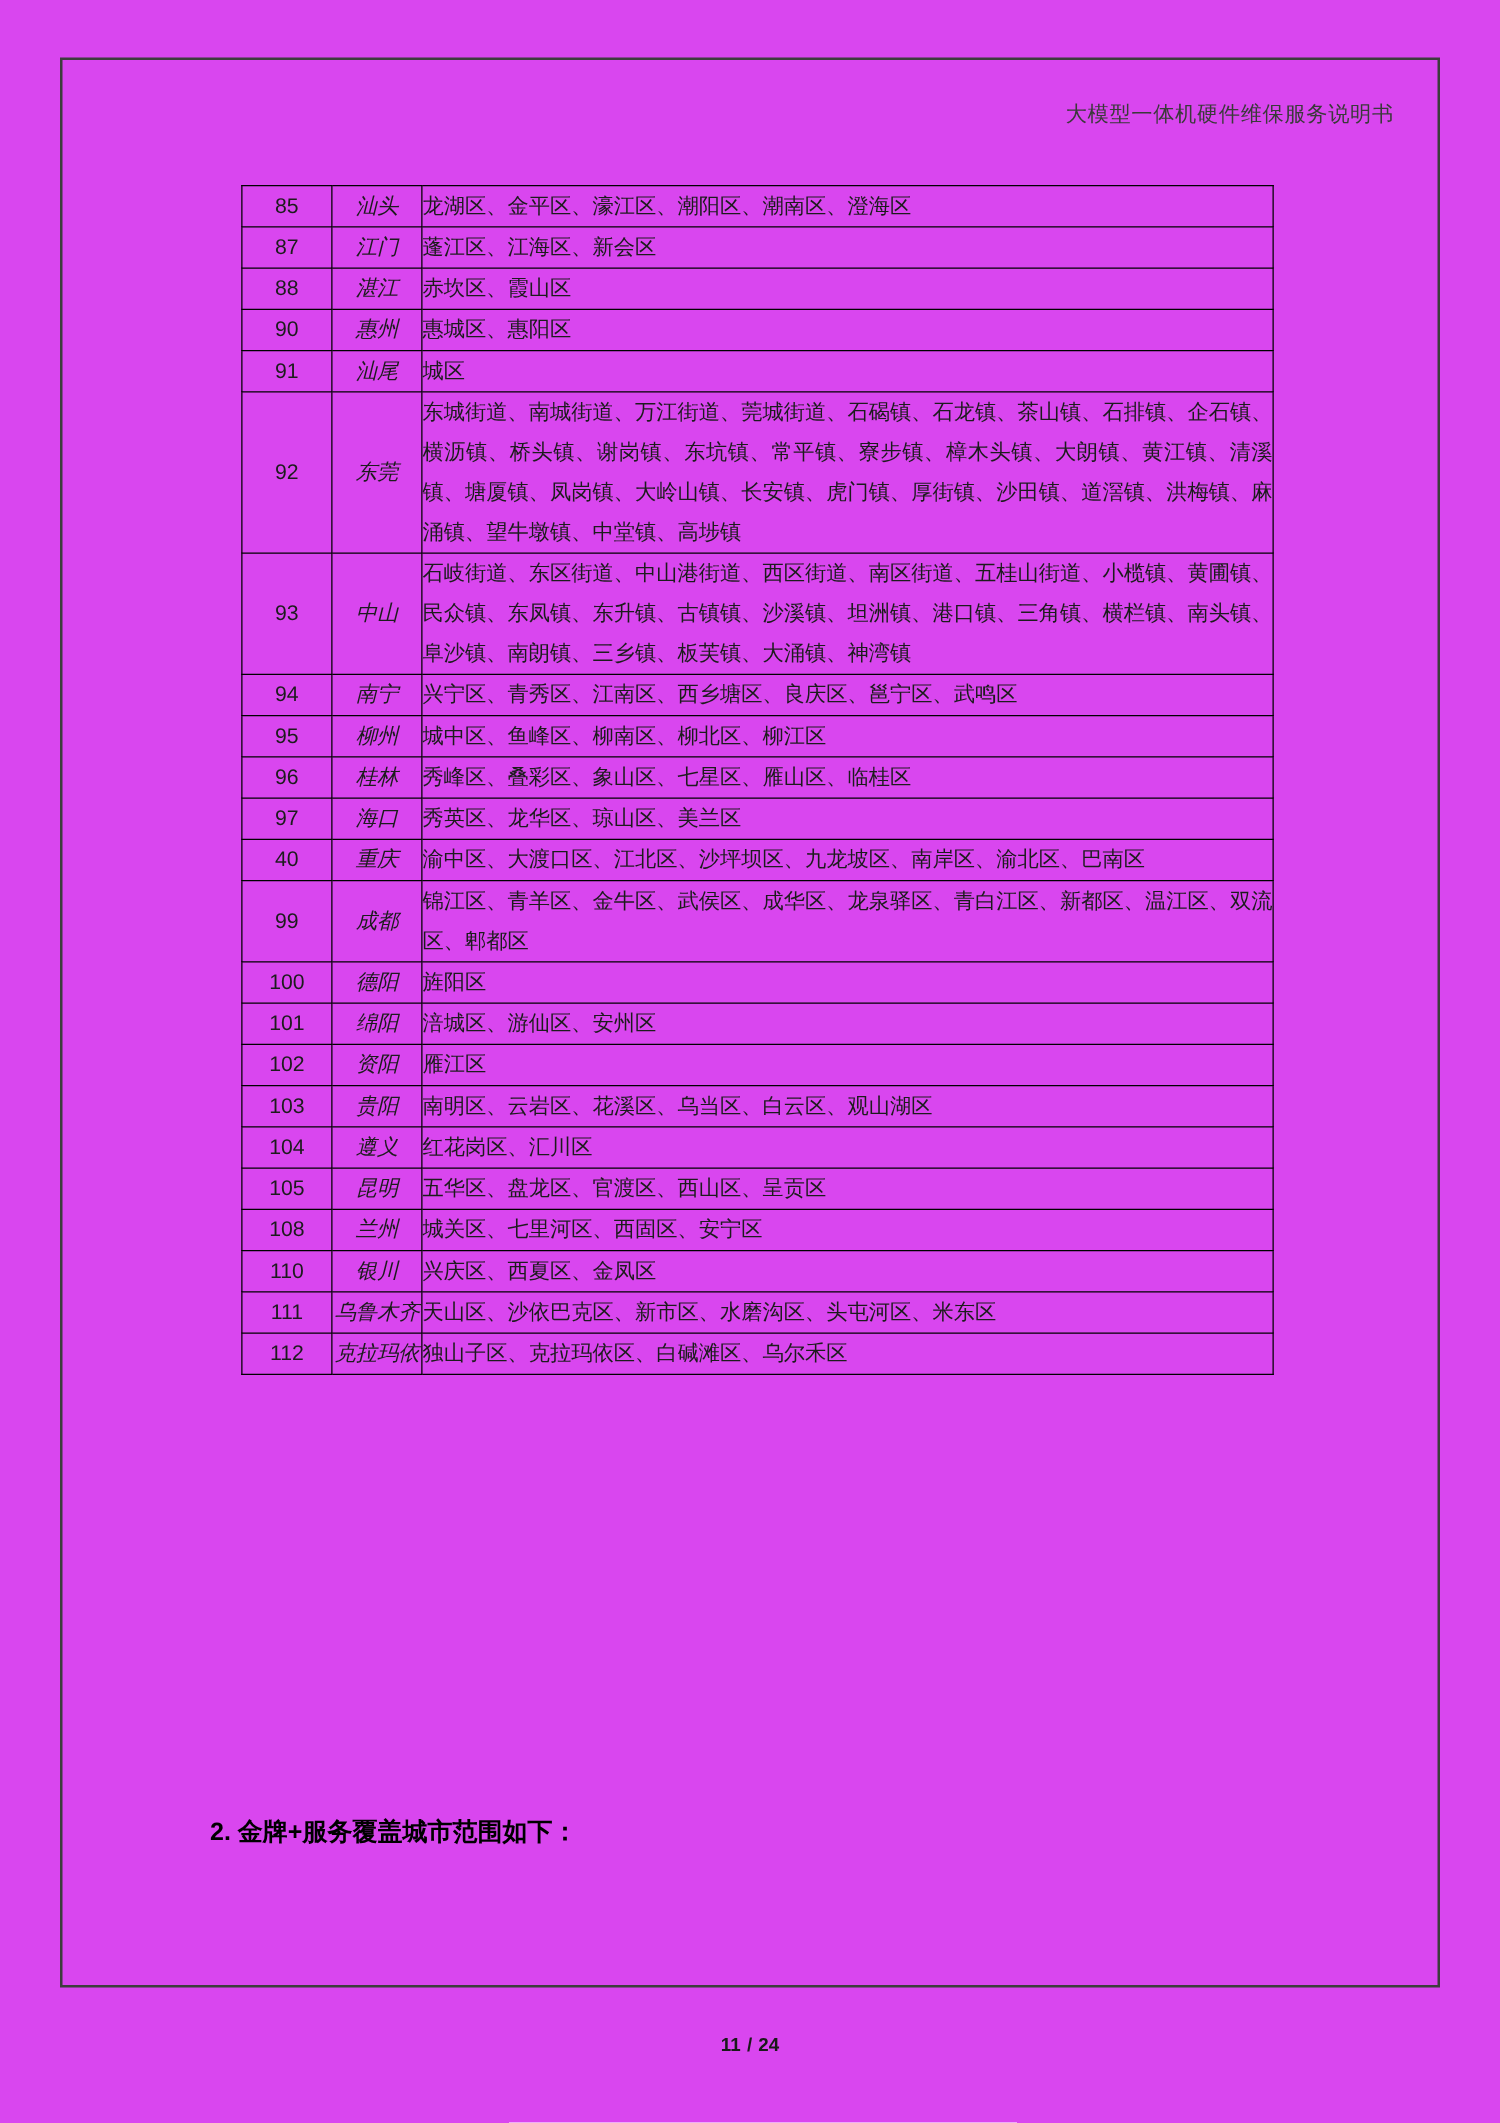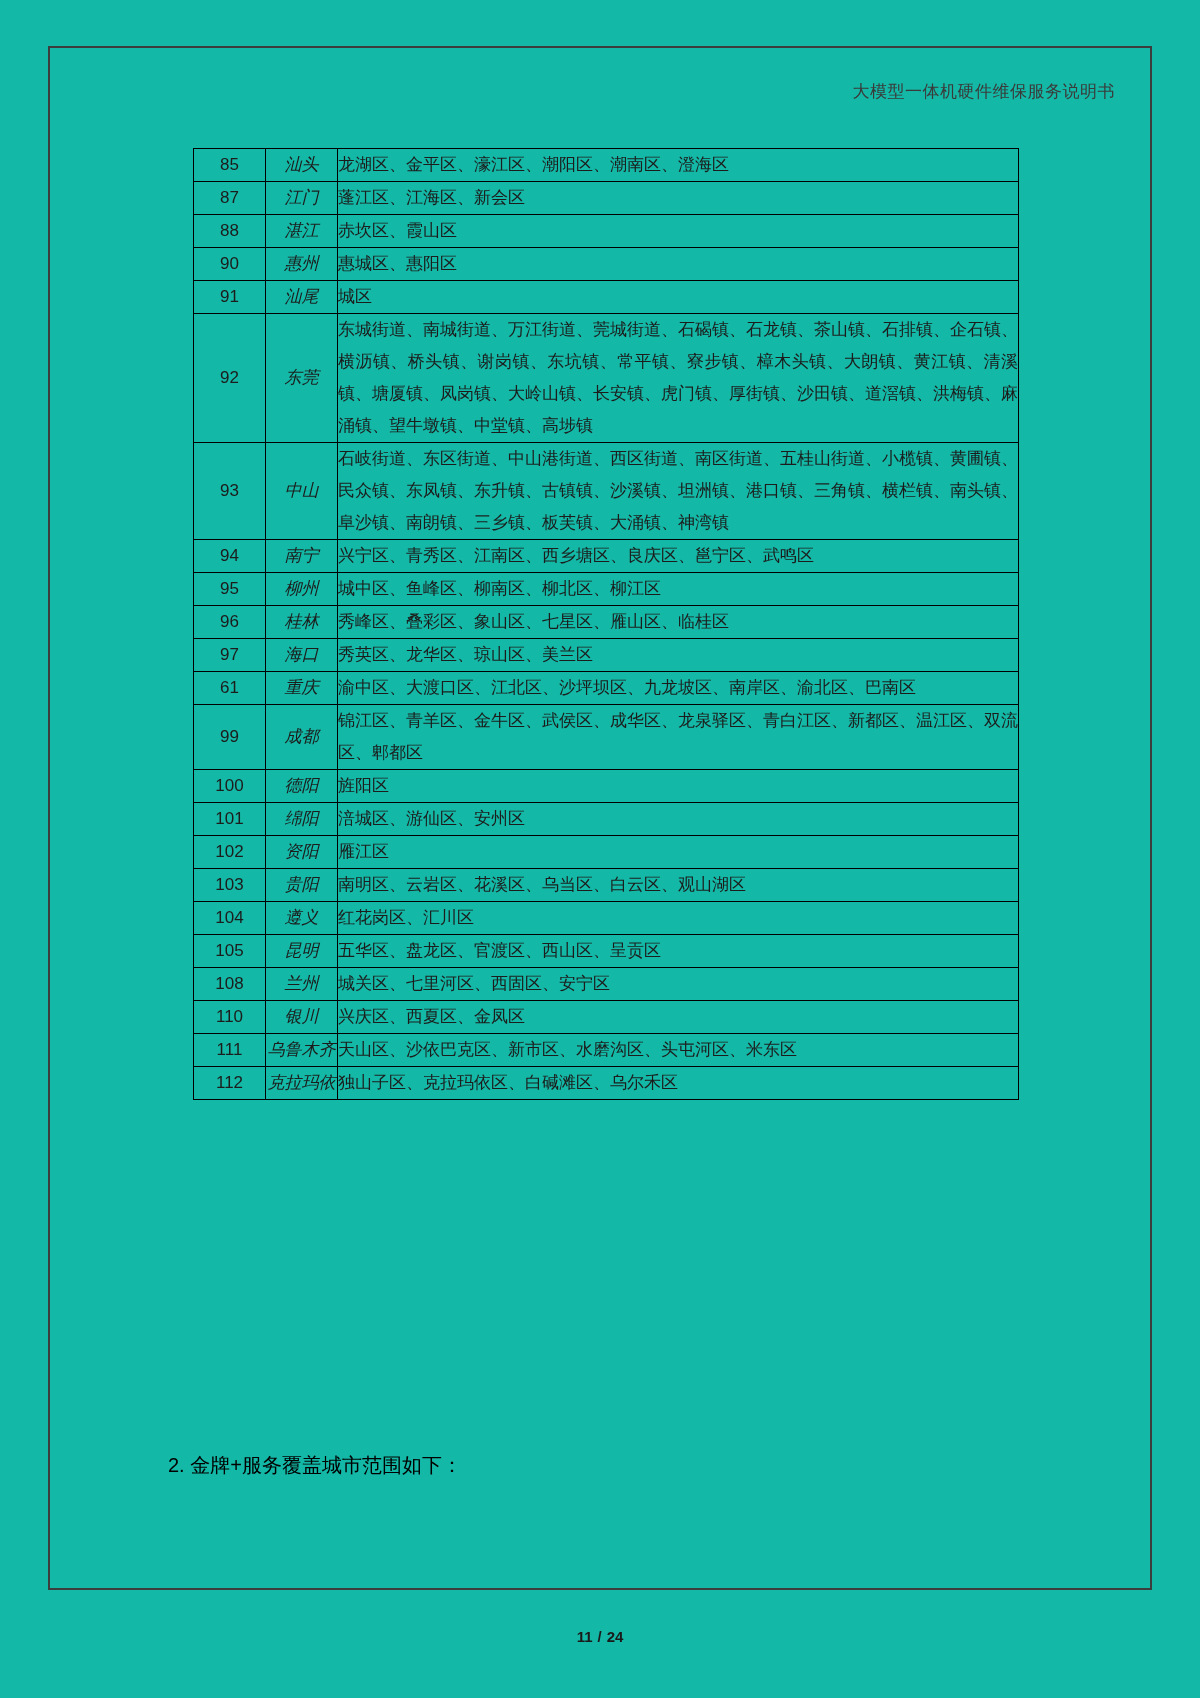--- a/index.html
+++ b/index.html
@@ -4,21 +4,21 @@
 <style>
   html, body {
     margin: 0;
     padding: 0;
     background: #ffffff;
   }
   .page {
     position: relative;
     width: 1200px;
     height: 1698px;
-    background: #14b8a6;
+    background: #d946ef;
     font-family: "Liberation Sans", sans-serif;
     color: #1f1f1f;
     overflow: hidden;
   }
   .page-border {
     position: absolute;
     left: 48px;
     top: 46px;
     width: 1104px;
     height: 1544px;
@@ -68,21 +68,21 @@
   td.col-districts {
     text-align: justify;
     text-justify: inter-ideograph;
     padding: 0 10px;
   }
   .section-heading {
     position: absolute;
     left: 168px;
     top: 1452px;
     font-size: 20px;
-    font-weight: normal;
+    font-weight: bold;
     color: #000000;
     white-space: nowrap;
   }
   .footer {
     position: absolute;
     top: 1628px;
     left: 0;
     width: 100%;
     text-align: center;
     font-family: Liberation Sans, sans-serif;
@@ -171,21 +171,21 @@
       <td class="col-districts">秀峰区、叠彩区、象山区、七星区、雁山区、临桂区</td>
     </tr>
 
     <tr>
       <td class="col-no">97</td>
       <td class="col-city">海口</td>
       <td class="col-districts">秀英区、龙华区、琼山区、美兰区</td>
     </tr>
 
     <tr>
-      <td class="col-no">61</td>
+      <td class="col-no">40</td>
       <td class="col-city">重庆</td>
       <td class="col-districts">渝中区、大渡口区、江北区、沙坪坝区、九龙坡区、南岸区、渝北区、巴南区</td>
     </tr>
 
     <tr>
       <td class="col-no">99</td>
       <td class="col-city">成都</td>
       <td class="col-districts">锦江区、青羊区、金牛区、武侯区、成华区、龙泉驿区、青白江区、新都区、温江区、双流区、郫都区</td>
     </tr>
 

